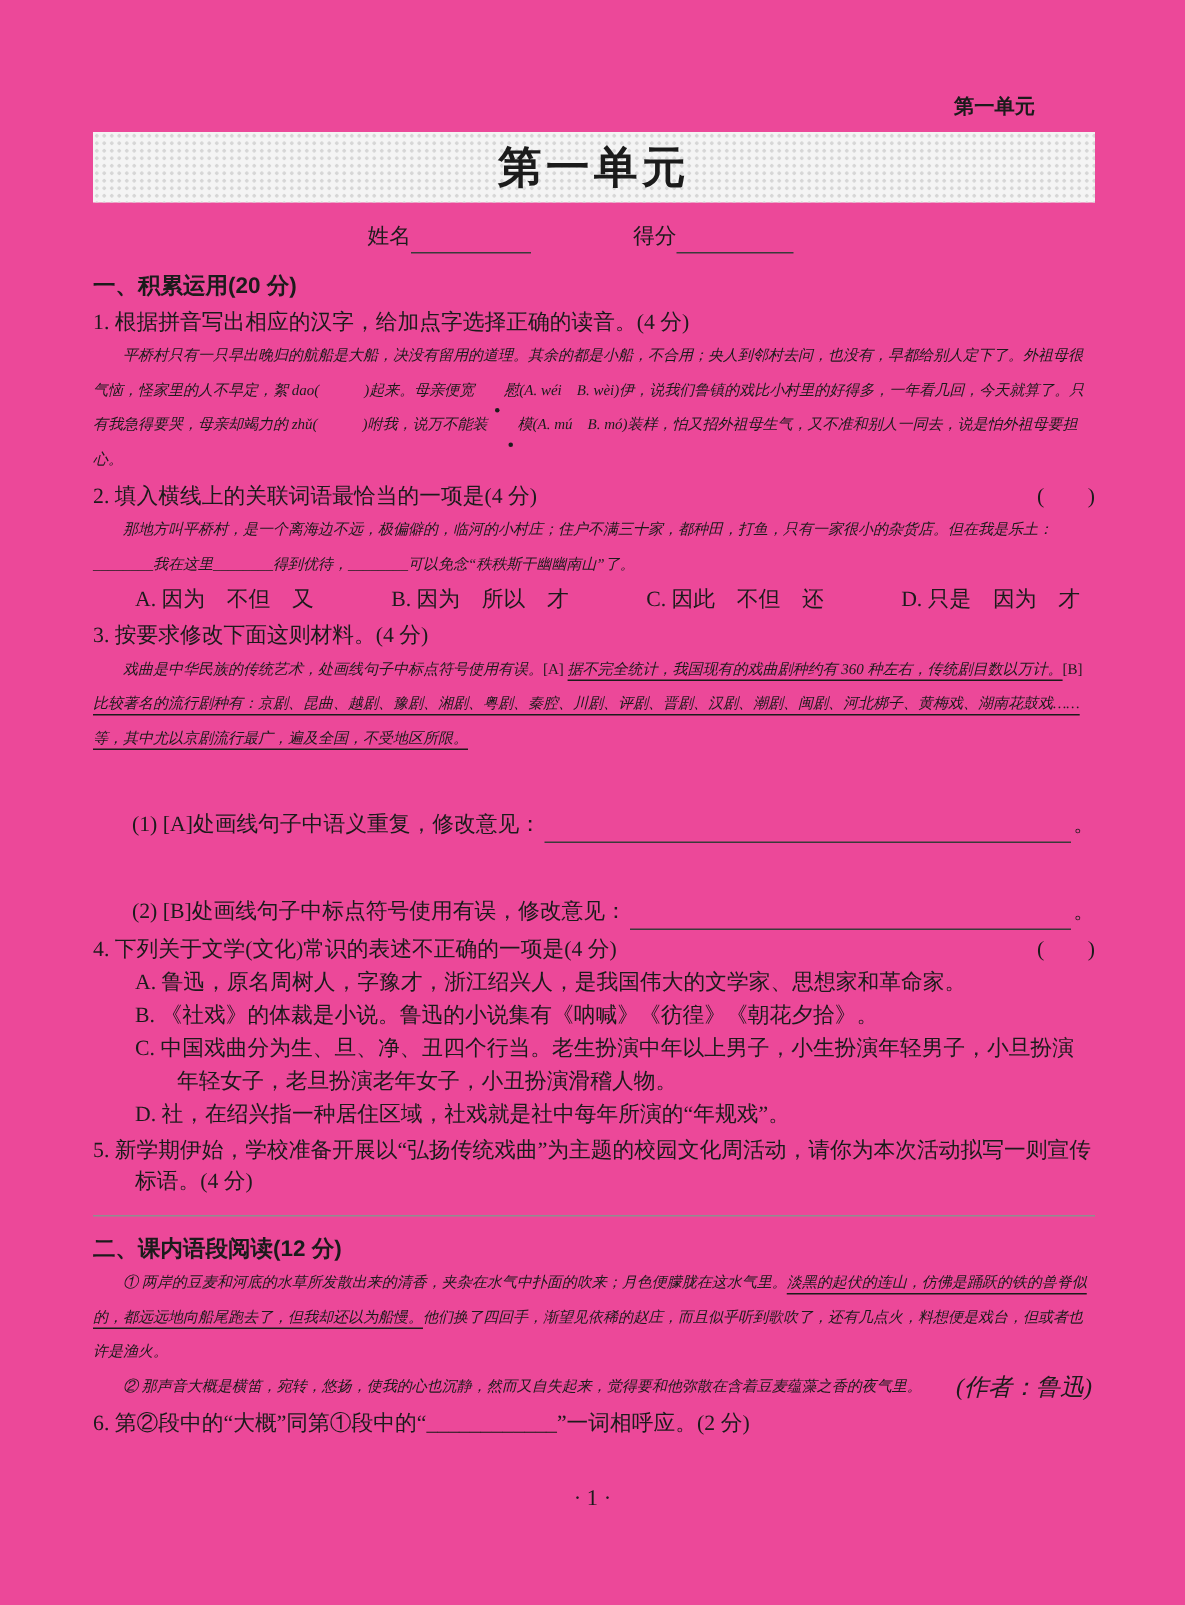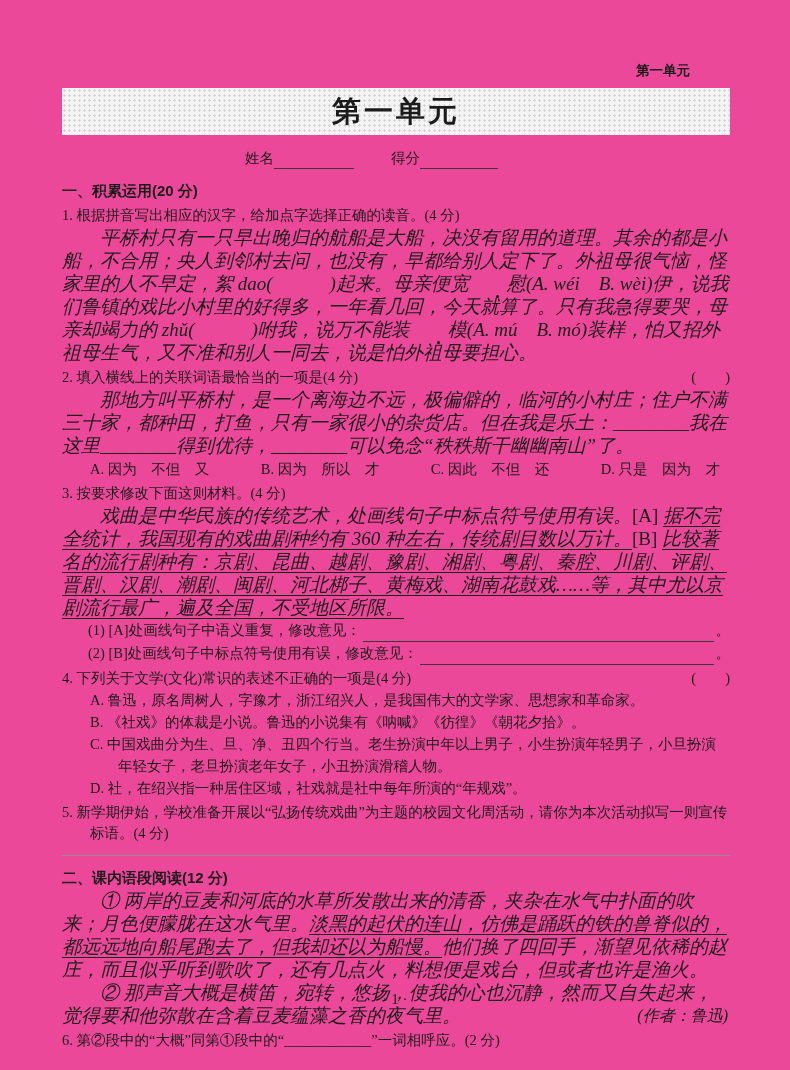--- a/index.html
+++ b/index.html
@@ -45,21 +45,21 @@
     font-weight:bold;
     font-size:23px;
     white-space:pre;
     line-height:30px;
   }
 
   .name-row {
     margin-top:13px;
     margin-left:183px;
     display:flex;
-    gap:37px;
+    gap:68px;
     font-size:14.5px;
     line-height:21px;
   }
   .field { display:flex; align-items:flex-end; }
   .wline { display:inline-block; border-bottom:1px solid #3a3a3a; height:1.1em; }
   .wline.w-name  { width:80px; }
   .wline.w-score { width:78px; }
 
   .sec-heading {
     margin-top:11px;
@@ -69,21 +69,21 @@
     font-family:"Liberation Sans","DejaVu Sans",sans-serif;
   }
 
   .q { font-size:14.5px; line-height:21px; margin-top:3px; }
   .hang { padding-left:28px; text-indent:-28px; }
   .qrow { display:flex; justify-content:flex-end; align-items:flex-start;gap:35px; }
   .qrow .stem { flex:1; }
   .bracket { white-space:nowrap; }
 
   .kai { font-style:italic; }
-  .passage { text-indent:2em; line-height:23px; font-size:19px; }
+  .passage { text-indent:2em; line-height:23px; font-size:10px; }
   .marker { font-style:normal; font-family:"Liberation Serif","DejaVu Serif",serif; }
   .ul { text-decoration:underline; text-underline-offset:3.5px; text-decoration-thickness:1px; }
 
   .dotc { position:relative; display:inline-block; }
   .dotc::after {
     content:'';
     position:absolute;
     left:50%; bottom:-3px;
     width:3px; height:3px; margin-left:-1.5px;
     border-radius:50%;
@@ -92,21 +92,21 @@
 
   .opts-flex {
     display:flex; justify-content:space-between;
     margin:2px 10px 0 28px;
     line-height:21px;
   }
 
   .opt { margin-left:28px; padding-left:28px; text-indent:-28px; line-height:22px; }
 
   .fill-row { display:flex; align-items:baseline; margin-left:26px; line-height:23px; }
-  .fill-row .lbl { white-space:nowrap; }
+  .fill-row .lbl { white-space:nowrap;margin-top:35px; }
   .fill-line { flex:1; border-bottom:1px solid #3a3a3a; align-self:flex-end; height:1.1em; margin:0 2px; }
 
   .answer-rule { height:11px; border-bottom:1px solid #8f8f8f; margin-bottom:9px; }
 
   .p2wrap { position:relative; }
   .author { position:absolute; right:2px; bottom:0; font-style:italic; }
 
   .page-number {
     position:absolute;
     left:0; right:0; bottom:62px;

